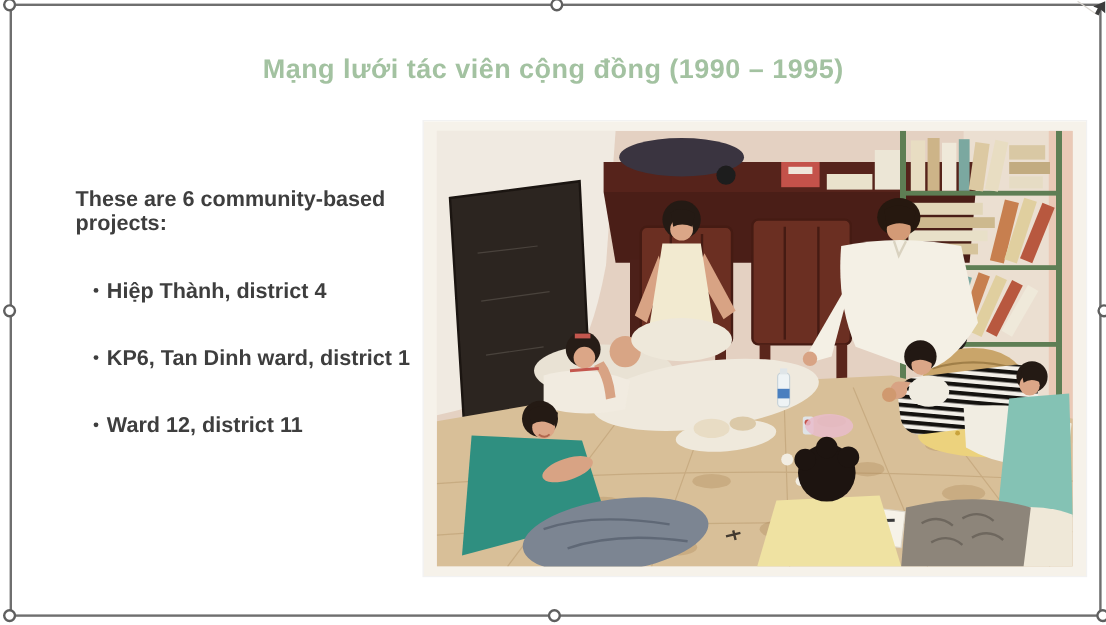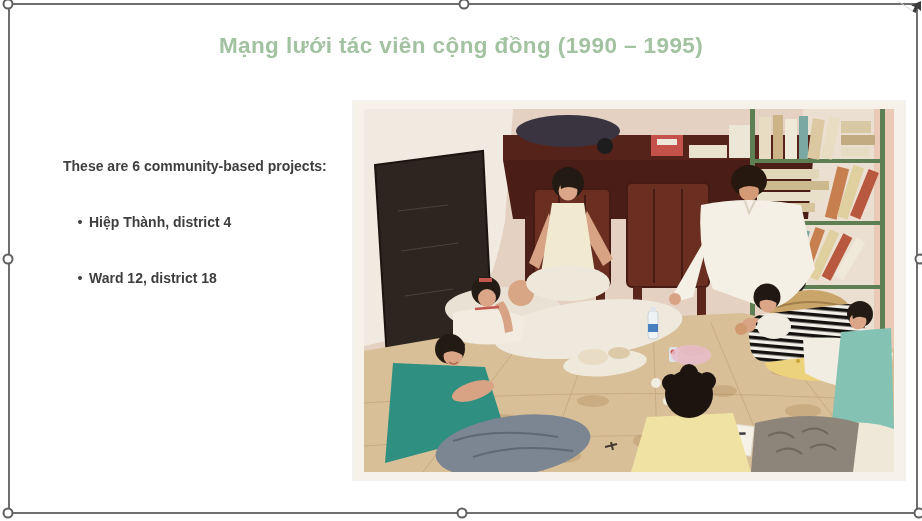--- a/index.html
+++ b/index.html
@@ -16,25 +16,25 @@
   .handle{
     position:absolute;width:11px;height:11px;border-radius:50%;
     background:#ffffff;border:2px solid #5f5f5f;box-sizing:border-box;
     transform:translate(-50%,-50%);
   }
   .cursor-glyph{position:absolute;left:896px;top:0;width:26px;height:16px;}
   
   .slide-title{
     position:absolute;left:0;right:0;top:33px;text-align:center;
     font-size:22.5px;font-weight:bold;letter-spacing:.4px;color:#a3c2a1;
-    margin:0;
+    margin:12px;
   }
   .text-col{
     position:absolute;left:63px;top:156px;width:292px;
-    color:#3e3e3e;font-size:14px;font-weight:bold;line-height:20px;
+    color:#3e3e3e;font-size:18px;font-weight:bold;line-height:20px;
   }
   .text-col .heading{white-space:pre-wrap;}
   .text-col ul{list-style:none;margin:2px 0 0 0;padding:0 0 0 15px;}
   .text-col li{position:relative;padding-left:11px;min-height:20px;margin-top:36px;}
   .text-col li::before{
     content:"";position:absolute;left:0;top:8px;width:4px;height:4px;
     border-radius:50%;background:#3e3e3e;
   }
   .block-gap{height:21px;}
   
@@ -62,21 +62,22 @@
     <path d="M25,1 L25,11 L21.5,8.2 L19.5,13 L16.5,11.3 L18.8,6.8 L15,5.5 Z" fill="#3c3c3c"></path>
   </svg>
 </div>
 
 <h1 class="slide-title">Mạng lưới tác viên cộng đồng (1990 – 1995)</h1>
 
 <div class="text-col">
   <div class="heading">These are 6 community-based projects:</div>
   <ul>
     <li>Hiệp Thành, district 4</li>
-    <li>Ward 12, district 18</li>
+    <li>KP6, Tan Dinh ward, district 1</li>
+    <li>Ward 12, district 11</li>
   </ul>
   <div class="block-gap"></div>
 </div>
 
 <div class="photo" title="Vintage photo: seven community workers sit in a circle on a beige tiled floor with papers, a notebook, a water bottle and bags between them; behind them a dark wooden desk with chairs, a blackboard, a lace curtain and a green metal shelf stacked with books.">
   <svg viewBox="0 0 552 379" preserveAspectRatio="none">
     <defs>
       <pattern id="stripes" width="7" height="7" patternTransform="rotate(102)" patternUnits="userSpaceOnUse">
         <rect width="7" height="7" fill="#f2efe8"></rect>
         <rect width="3.5" height="7" fill="#14120f"></rect>

